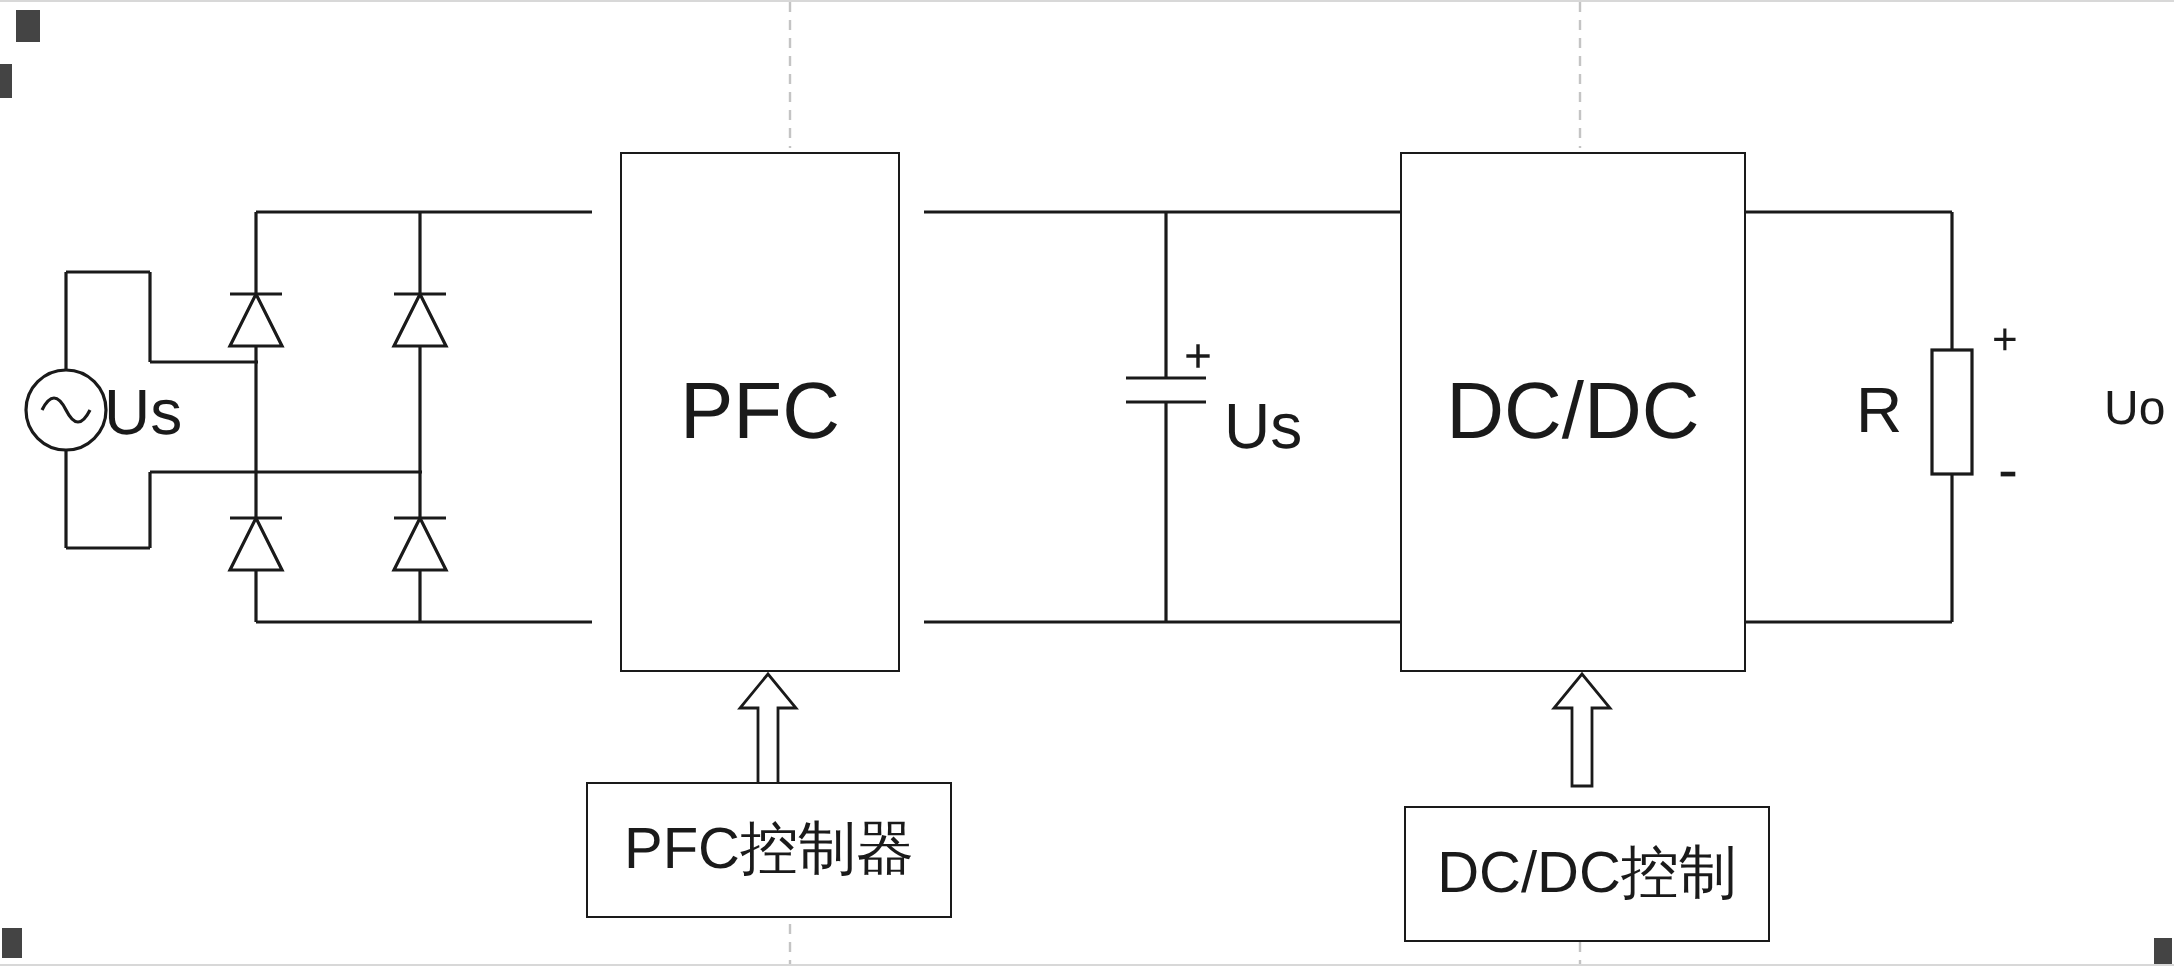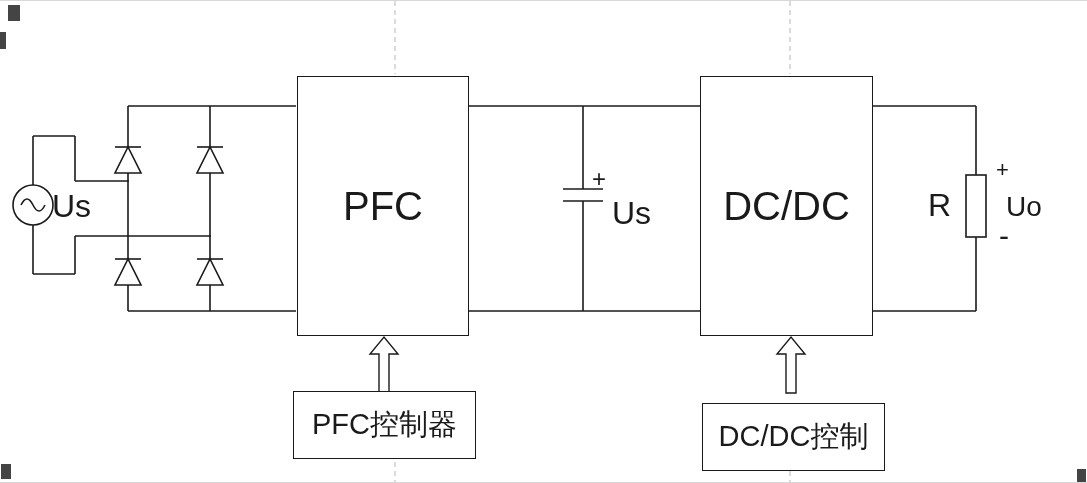--- a/index.html
+++ b/index.html
@@ -15,31 +15,31 @@
     box-sizing:border-box;
   }
   svg.wiring{position:absolute;left:0;top:0;}
   .block{
     position:absolute;
     box-sizing:border-box;
     border:1.5px solid #1a1a1a;
     background:#ffffff;
     display:flex;align-items:center;justify-content:center;
   }
-  .block-pfc{left:297px;top:75px;width:172px;height:260px;font-size:40px;}
+  .block-pfc{left:310px;top:75px;width:140px;height:260px;font-size:40px;}
   .block-dcdc{left:700px;top:75px;width:173px;height:260px;font-size:40px;}
   .block-pfcctrl{left:293px;top:390px;width:183px;height:68px;font-size:29px;justify-content:center;}
   .block-dcdcctrl{left:702px;top:390px;width:183px;height:68px;font-size:29px;margin-top:12px;}
   .lbl{position:absolute;line-height:1;white-space:nowrap;}
   .lbl-us-src{left:52px;top:189px;font-size:32px;}
   .lbl-plus-bus{left:592px;top:166px;font-size:24px;}
   .lbl-us-bus{left:612px;top:196px;font-size:32px;}
   .lbl-r{left:928px;top:188px;font-size:32px;}
   .lbl-plus-out{left:996px;top:158px;font-size:22px;}
-  .lbl-uo{left:1006px;top:192px;font-size:28px;}
+  .lbl-uo{left:1052px;top:192px;font-size:24px;}
   .lbl-minus-out{left:999px;top:220px;font-size:30px;}
 </style>
 </head>
 <body>
 
 <div id="stage">
 
   <svg class="wiring" width="1087" height="483" viewBox="0 0 1087 483">
     <g stroke="#c4c4c4" stroke-width="1.2" stroke-dasharray="5,4">
       <line x1="395" y1="0" x2="395" y2="73"></line>

